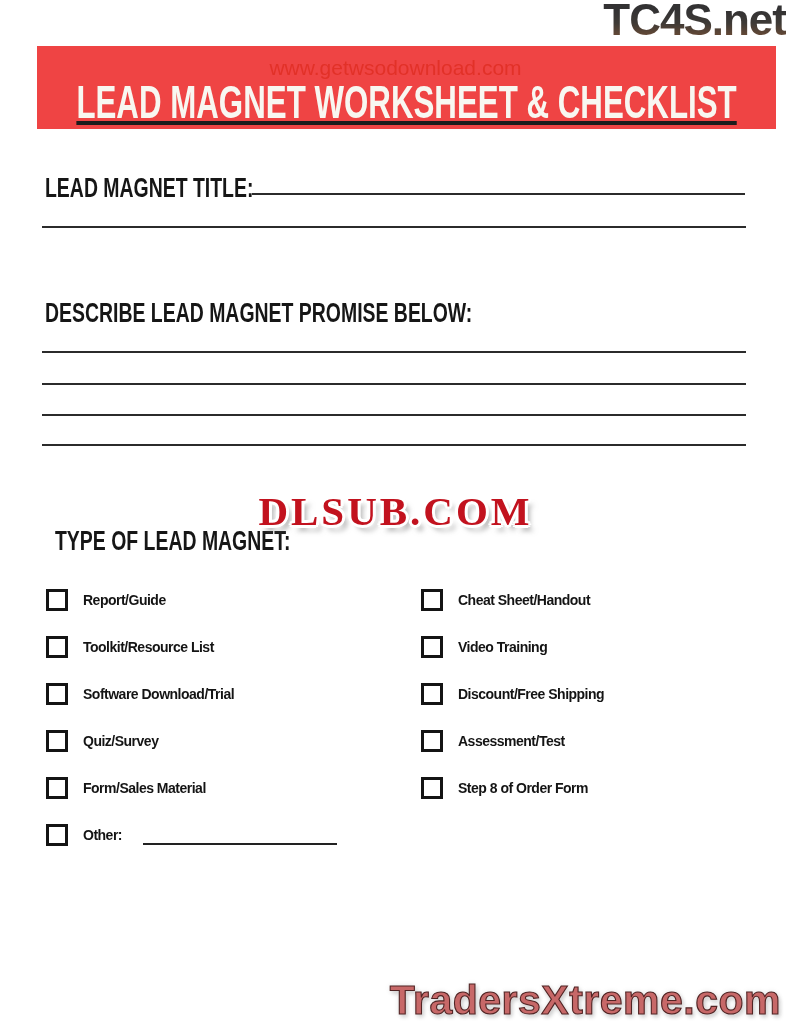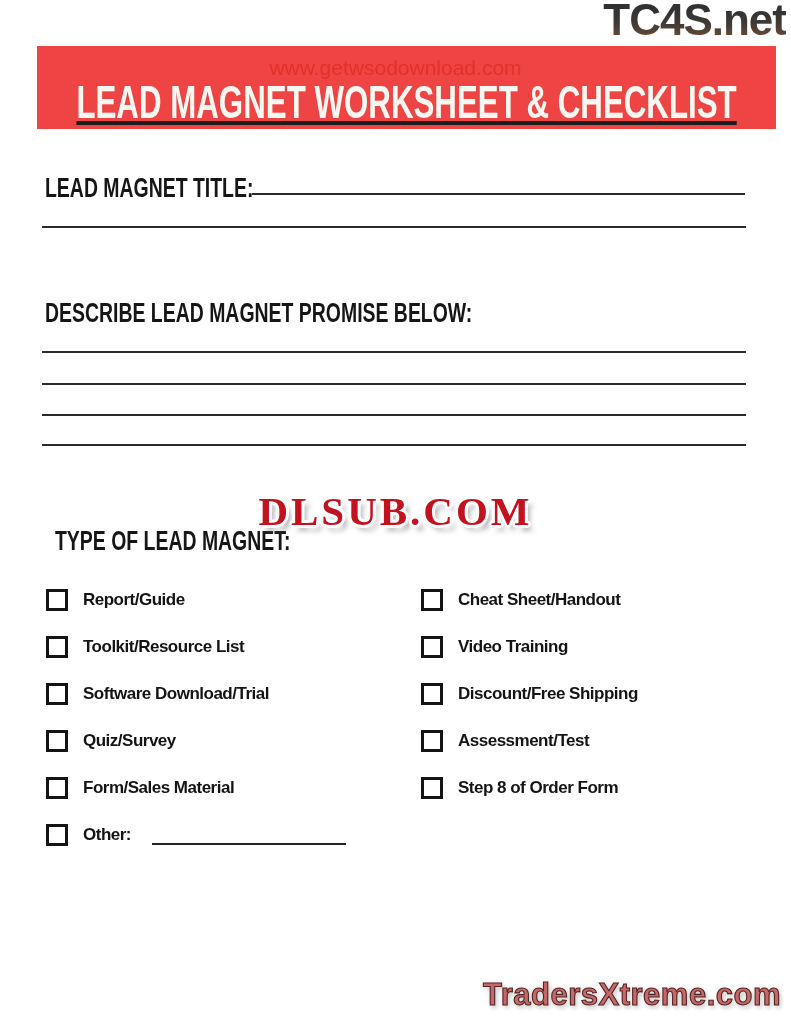--- a/index.html
+++ b/index.html
@@ -110,39 +110,39 @@
     height: 21px;
     white-space: nowrap;
   }
   .checkbox {
     width: 16px; height: 16px;
     border: 3px solid #141414;
     background: #fff;
     flex: 0 0 auto;
   }
   .check-label {
-    font-size: 17px;
+    font-size: 14px;
     font-weight: bold;
     letter-spacing: -0.5px;
     color: #141414;
   }
   .other-line {
     width: 194px;
     height: 2px;
     background: #222;
     align-self: flex-end;
     margin-left: 6px;
     margin-bottom: 0px;
   }
 
   
   .wm-traders {
     position: absolute;
     top: 977px; right: 10px;
-    font-size: 31px;
+    font-size: 41px;
     font-weight: bold;
     letter-spacing: 0.5px;
     color: #c76868;
     -webkit-text-stroke: 1.1px #512424;
     text-shadow: 0 0 5px rgba(215,215,215,0.9), 2px 3px 4px #c9c9c9;
     z-index: 5;
   }
 </style>
 </head>
 <body>

